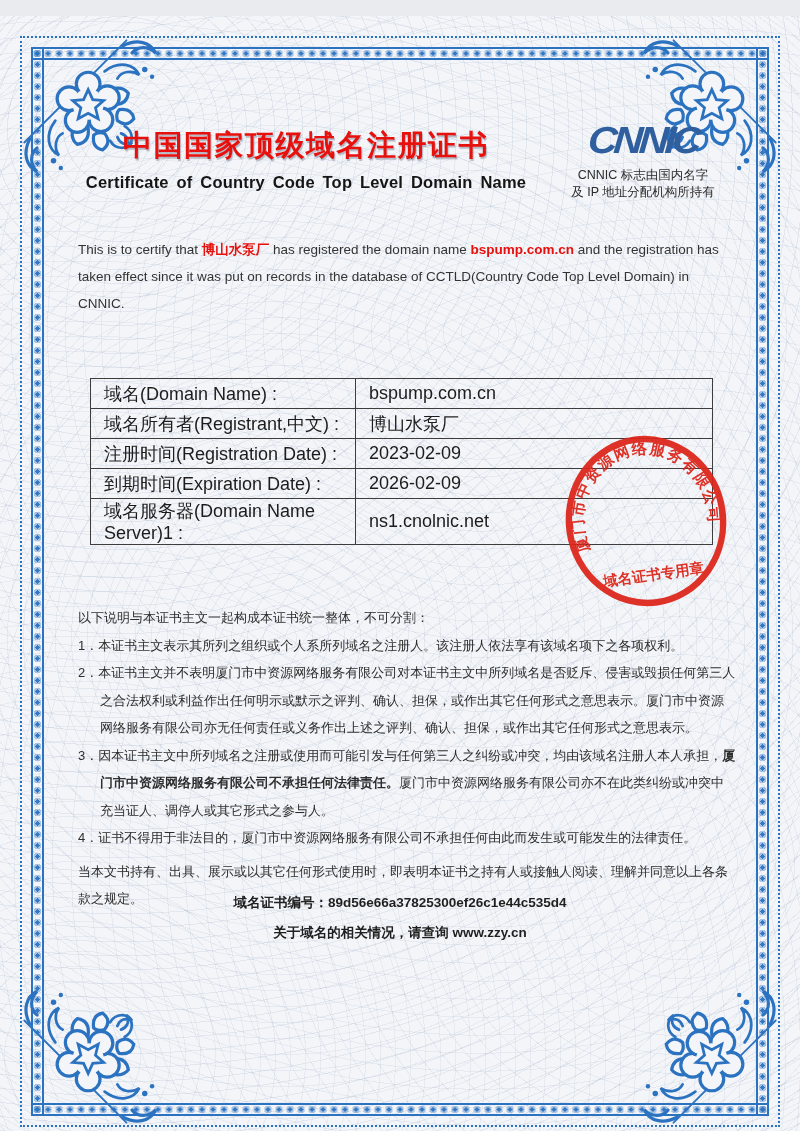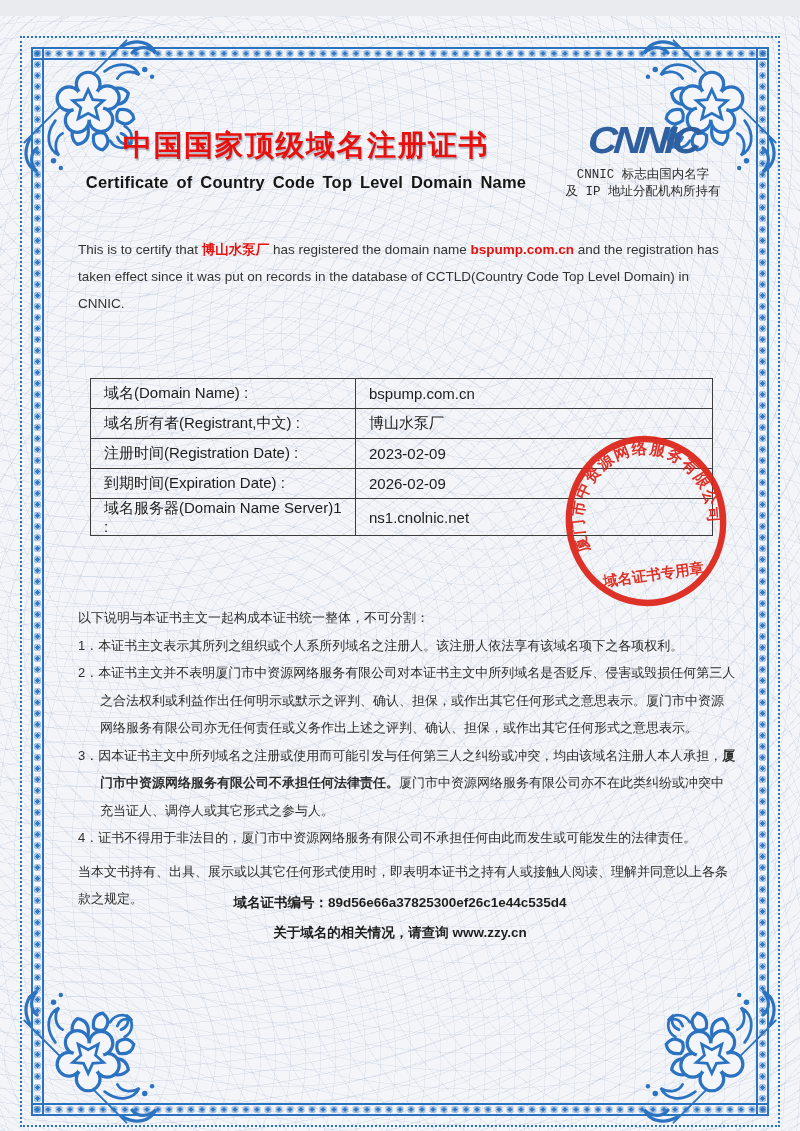--- a/index.html
+++ b/index.html
@@ -29,29 +29,29 @@
   .corner.bl{bottom:17px;left:17px;transform:scaleY(-1)}
   .corner.br{bottom:17px;right:17px;transform:scale(-1,-1)}
   
   .title-block{position:absolute;left:75px;top:110px;width:462px;text-align:center;}
   .title-cn{margin:0;font-size:29px;font-weight:900;color:#e8100c;letter-spacing:1.5px;
     text-shadow:1px 2px 1px rgba(130,135,155,0.55);}
   .title-en{margin-top:7px;font-size:16.5px;font-weight:bold;color:#151515;word-spacing:3px;letter-spacing:0.2px;}
   .logo-block{position:absolute;left:545px;top:104px;width:196px;text-align:center;}
   .logo-text{font-size:41px;font-weight:900;font-style:italic;color:#2f5f9e;letter-spacing:-4px;
     transform:skewX(-4deg) scaleY(0.92);display:inline-block;line-height:1;}
-  .logo-caption{margin-top:6px;font-size:12.5px;line-height:16.5px;color:#2b2b2b;font-family:Liberation Mono, monospace;}
+  .logo-caption{margin-top:6px;font-size:12.5px;line-height:16.5px;color:#2b2b2b;}
   
   .intro{position:absolute;left:78px;top:220px;width:656px;font-size:13.5px;line-height:27px;color:#333;}
   .intro p{margin:0;}
   .intro .cn{font-weight:bold;color:#1f1f1f;}
   .red{color:#e8100c;font-weight:bold;}
   
   .cert-table{position:absolute;left:90px;top:362px;width:623px;border-collapse:collapse;}
-  .cert-table td{border:1px solid #3d3d3d;height:29px;font-size:15px;color:#1c1c1c;padding:0 6px 0 13px;background:transparent;}
+  .cert-table td{border:1px solid #3d3d3d;height:29px;font-size:18px;color:#1c1c1c;padding:0 6px 0 13px;background:transparent;}
   .cert-table td.label{width:245px;}
   
   .stamp{position:absolute;left:562px;top:418px;opacity:0.93;}
   
   .terms{position:absolute;left:78px;top:588px;width:658px;font-size:13px;line-height:27.5px;color:#2d2d2d;}
   .terms p{margin:0;}
   .terms .item{padding-left:22px;text-indent:-22px;}
   .terms .b{font-weight:bold;}
   .terms .closing{margin-top:6px;}
   

